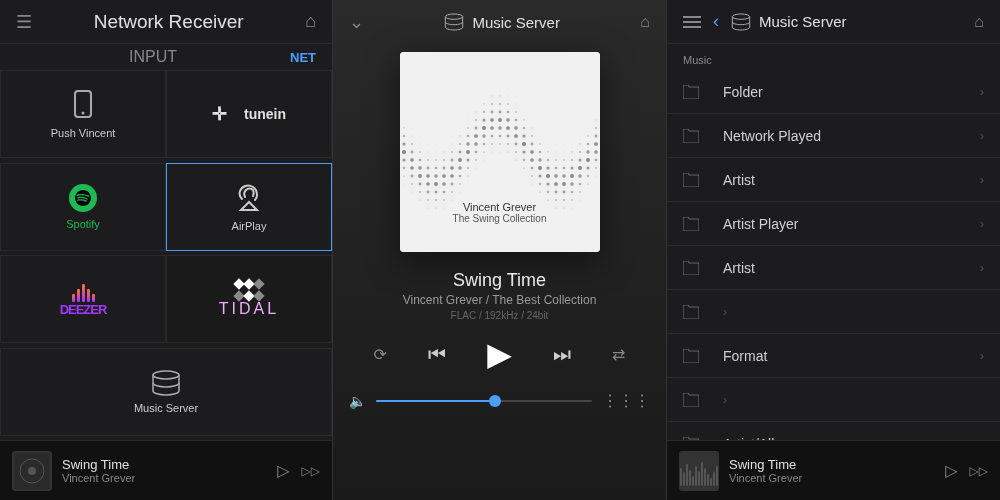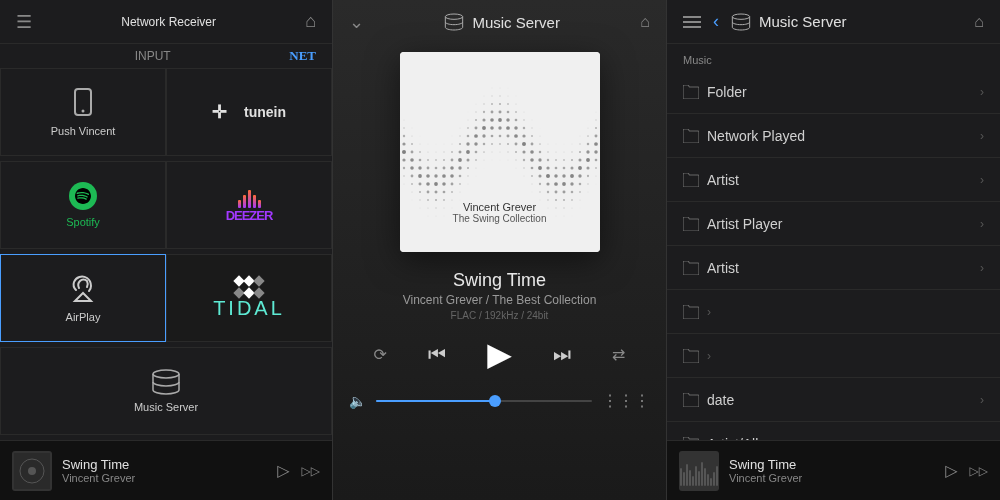--- a/index.html
+++ b/index.html
@@ -31,50 +31,49 @@
       display: flex;
       align-items: center;
       justify-content: space-between;
       padding: 12px 16px;
       border-bottom: 1px solid #2a2a2a;
       height: 44px;
     }
 
     .panel-header-title {
       color: #e0e0e0;
-      font-size: 12px;
+      font-size: 19px;
       font-weight: 500;
       text-align: center;
       flex: 1;
     }
 
     .hamburger-icon, .home-icon {
       color: #888;
       font-size: 18px;
       cursor: pointer;
     }
 
     .input-row {
       display: flex;
       align-items: center;
       padding: 4px 16px;
     }
 
     .input-row-label {
       color: #888;
-      font-size: 12px;
+      font-size: 16px;
       flex: 1;
       text-align: center;
     }
 
     .input-row-active {
       color: #4a9eff;
       font-size: 13px;
       font-weight: 600;
-      font-family: Liberation Serif, serif;
     }
 
     
     .services-grid {
       display: grid;
       grid-template-columns: 1fr 1fr;
       flex: 1;
     }
 
     .service-item {
@@ -124,21 +123,21 @@
     .deezer-bars { display: flex; align-items: flex-end; gap: 2px; height: 20px; }
     .deezer-bar { width: 3px; background: linear-gradient(to top, #a238ff, #ff6b35); border-radius: 1px; }
 
     
     .tidal-logo {
       display: flex;
       flex-direction: column;
       align-items: center;
       gap: 2px;
     }
-    .tidal-text { color: #5eead4; font-size: 20px; font-weight: 300; letter-spacing: 3px; text-transform: uppercase; }
+    .tidal-text { color: #f0abfc; font-size: 16px; font-weight: 300; letter-spacing: 3px; text-transform: uppercase; }
     .tidal-diamond-row { display: flex; gap: 2px; }
     .diamond {
       width: 8px; height: 8px;
       background: white;
       transform: rotate(45deg);
     }
     .diamond.half { background: #888; }
 
     
     .bottom-bar {
@@ -452,21 +451,21 @@
       overflow-y: auto;
     }
 
     .menu-item {
       display: flex;
       align-items: center;
       padding: 0 16px;
       height: 44px;
       border-bottom: 0.5px solid #2a2a2a;
       cursor: pointer;
-      gap: 8px;
+      gap: 24px;
     }
 
     .menu-item-label {
       color: #d0d0d0;
       font-size: 14px;
       flex: 1;
     }
 
     .chevron-right {
       color: #555;
@@ -540,40 +539,40 @@
       </div>
     </div>
 
     <div class="service-item">
       <div class="spotify-circle">
         <svg width="16" height="16" viewBox="0 0 16 16">
           <path d="M8 0C3.6 0 0 3.6 0 8s3.6 8 8 8 8-3.6 8-8-3.6-8-8-8zm3.7 11.5c-.2.3-.5.4-.8.2-2.1-1.3-4.8-1.6-8-0.9-.3.1-.6-.1-.7-.5-.1-.3.1-.6.5-.7 3.5-.8 6.5-.4 8.9 1 .3.2.4.6.1.9zm1-2.3c-.2.3-.6.5-.9.3-2.4-1.5-6-1.9-8.8-1-.4.1-.7-.1-.8-.5-.1-.4.1-.7.5-.8 3.2-.9 7.2-.5 9.9 1.2.3.2.4.7.1 1zm.1-2.4c-2.9-1.7-7.6-1.8-10.3-.9-.4.1-.8-.1-.9-.5-.1-.4.2-.8.5-.9 3.2-1 8.3-.8 11.5 1.1.4.2.5.7.3 1.1-.2.3-.7.4-1.1.1z" fill="#000"></path>
         </svg>
       </div>
       <span class="service-name" style="color:#1db954;">Spotify</span>
+    </div>
+
+    <div class="service-item active-item">
+      <svg width="32" height="32" viewBox="0 0 32 32">
+        <polygon points="16,20 8,28 24,28" fill="none" stroke="#ccc" stroke-width="2"></polygon>
+        <path d="M9,17 C7,15 6,12 7,9 C9,4 15,2 20,5 C23,7 24,10 24,13 C24,15 23,17 22,18" fill="none" stroke="#ccc" stroke-width="2" stroke-linecap="round"></path>
+        <path d="M12,15 C11,13 11,10 13,8 C15,6 18,6 20,8 C21,10 21,12 20,14" fill="none" stroke="#ccc" stroke-width="2" stroke-linecap="round"></path>
+      </svg>
+      <span class="service-name">AirPlay</span>
     </div>
 
     <div class="service-item">
       <div class="deezer-bars">
         <div class="deezer-bar" style="height:8px;"></div>
         <div class="deezer-bar" style="height:13px;"></div>
         <div class="deezer-bar" style="height:18px;"></div>
         <div class="deezer-bar" style="height:13px;"></div>
         <div class="deezer-bar" style="height:8px;"></div>
       </div>
       <span class="deezer-logo">DEEZER</span>
-    </div>
-
-    <div class="service-item active-item">
-      <svg width="32" height="32" viewBox="0 0 32 32">
-        <polygon points="16,20 8,28 24,28" fill="none" stroke="#ccc" stroke-width="2"></polygon>
-        <path d="M9,17 C7,15 6,12 7,9 C9,4 15,2 20,5 C23,7 24,10 24,13 C24,15 23,17 22,18" fill="none" stroke="#ccc" stroke-width="2" stroke-linecap="round"></path>
-        <path d="M12,15 C11,13 11,10 13,8 C15,6 18,6 20,8 C21,10 21,12 20,14" fill="none" stroke="#ccc" stroke-width="2" stroke-linecap="round"></path>
-      </svg>
-      <span class="service-name">AirPlay</span>
     </div>
 
     <div class="service-item" style="background:#1a1a1a;">
       <div class="tidal-logo">
         <div class="tidal-diamond-row">
           <div class="diamond"></div>
           <div class="diamond"></div>
           <div class="diamond half"></div>
         </div>
         <div class="tidal-diamond-row" style="margin-top:2px;">
@@ -987,27 +986,27 @@
       <div class="menu-item">
         <svg width="16" height="14" viewBox="0 0 16 14">
           <path d="M0,2 C0,1 0.5,0 1.5,0 L5,0 L6.5,2 L15,2 C15.5,2 16,2.5 16,3 L16,13 C16,13.5 15.5,14 15,14 L1,14 C0.5,14 0,13.5 0,13 Z" fill="none" stroke="#666" stroke-width="1.2"></path>
         </svg>
         <span class="chevron-right">›</span>
       </div>
       <div class="menu-item">
         <svg width="16" height="14" viewBox="0 0 16 14">
           <path d="M0,2 C0,1 0.5,0 1.5,0 L5,0 L6.5,2 L15,2 C15.5,2 16,2.5 16,3 L16,13 C16,13.5 15.5,14 15,14 L1,14 C0.5,14 0,13.5 0,13 Z" fill="none" stroke="#666" stroke-width="1.2"></path>
         </svg>
+        <span class="menu-item-label">Format</span>
         <span class="chevron-right">›</span>
       </div>
       <div class="menu-item">
         <svg width="16" height="14" viewBox="0 0 16 14">
           <path d="M0,2 C0,1 0.5,0 1.5,0 L5,0 L6.5,2 L15,2 C15.5,2 16,2.5 16,3 L16,13 C16,13.5 15.5,14 15,14 L1,14 C0.5,14 0,13.5 0,13 Z" fill="none" stroke="#666" stroke-width="1.2"></path>
         </svg>
-        <span class="menu-item-label">date</span>
         <span class="chevron-right">›</span>
       </div>
       <div class="menu-item">
         <svg width="16" height="14" viewBox="0 0 16 14">
           <path d="M0,2 C0,1 0.5,0 1.5,0 L5,0 L6.5,2 L15,2 C15.5,2 16,2.5 16,3 L16,13 C16,13.5 15.5,14 15,14 L1,14 C0.5,14 0,13.5 0,13 Z" fill="none" stroke="#666" stroke-width="1.2"></path>
         </svg>
         <span class="menu-item-label">Artist/Album</span>
         <span class="chevron-right">›</span>
       </div>
     </div>

